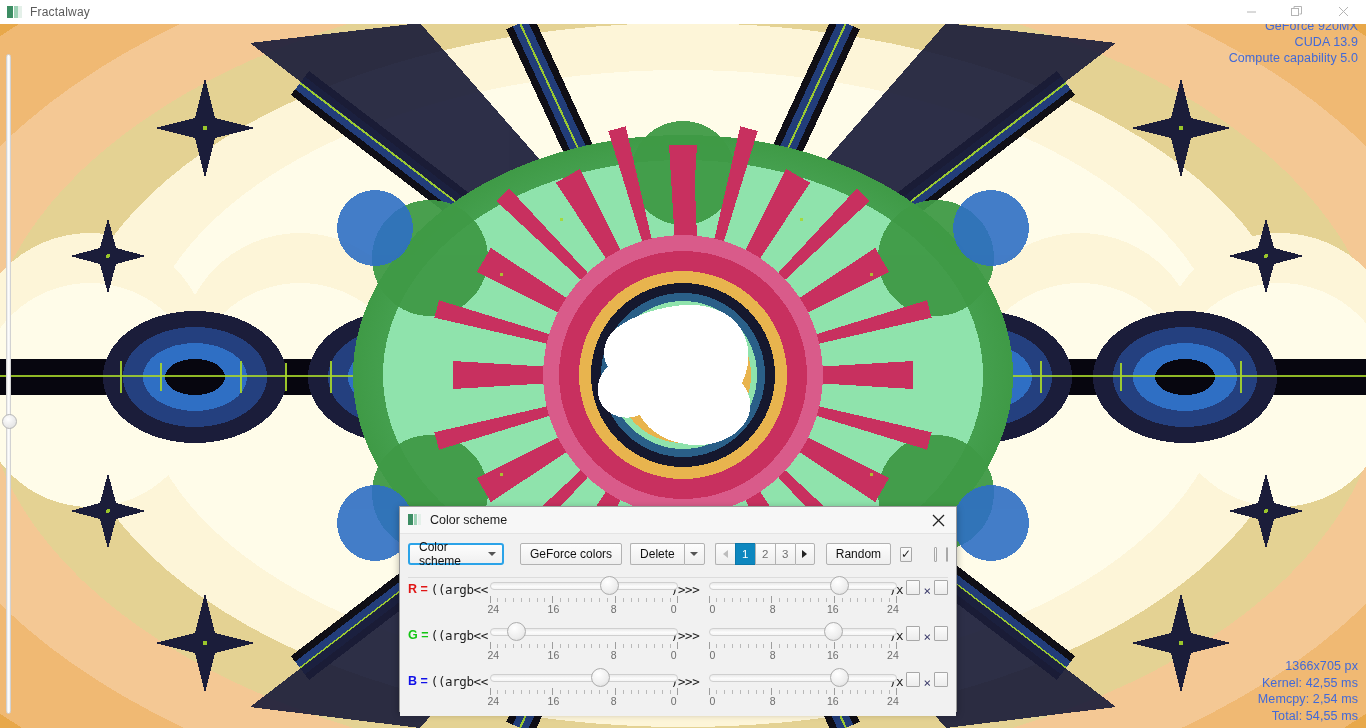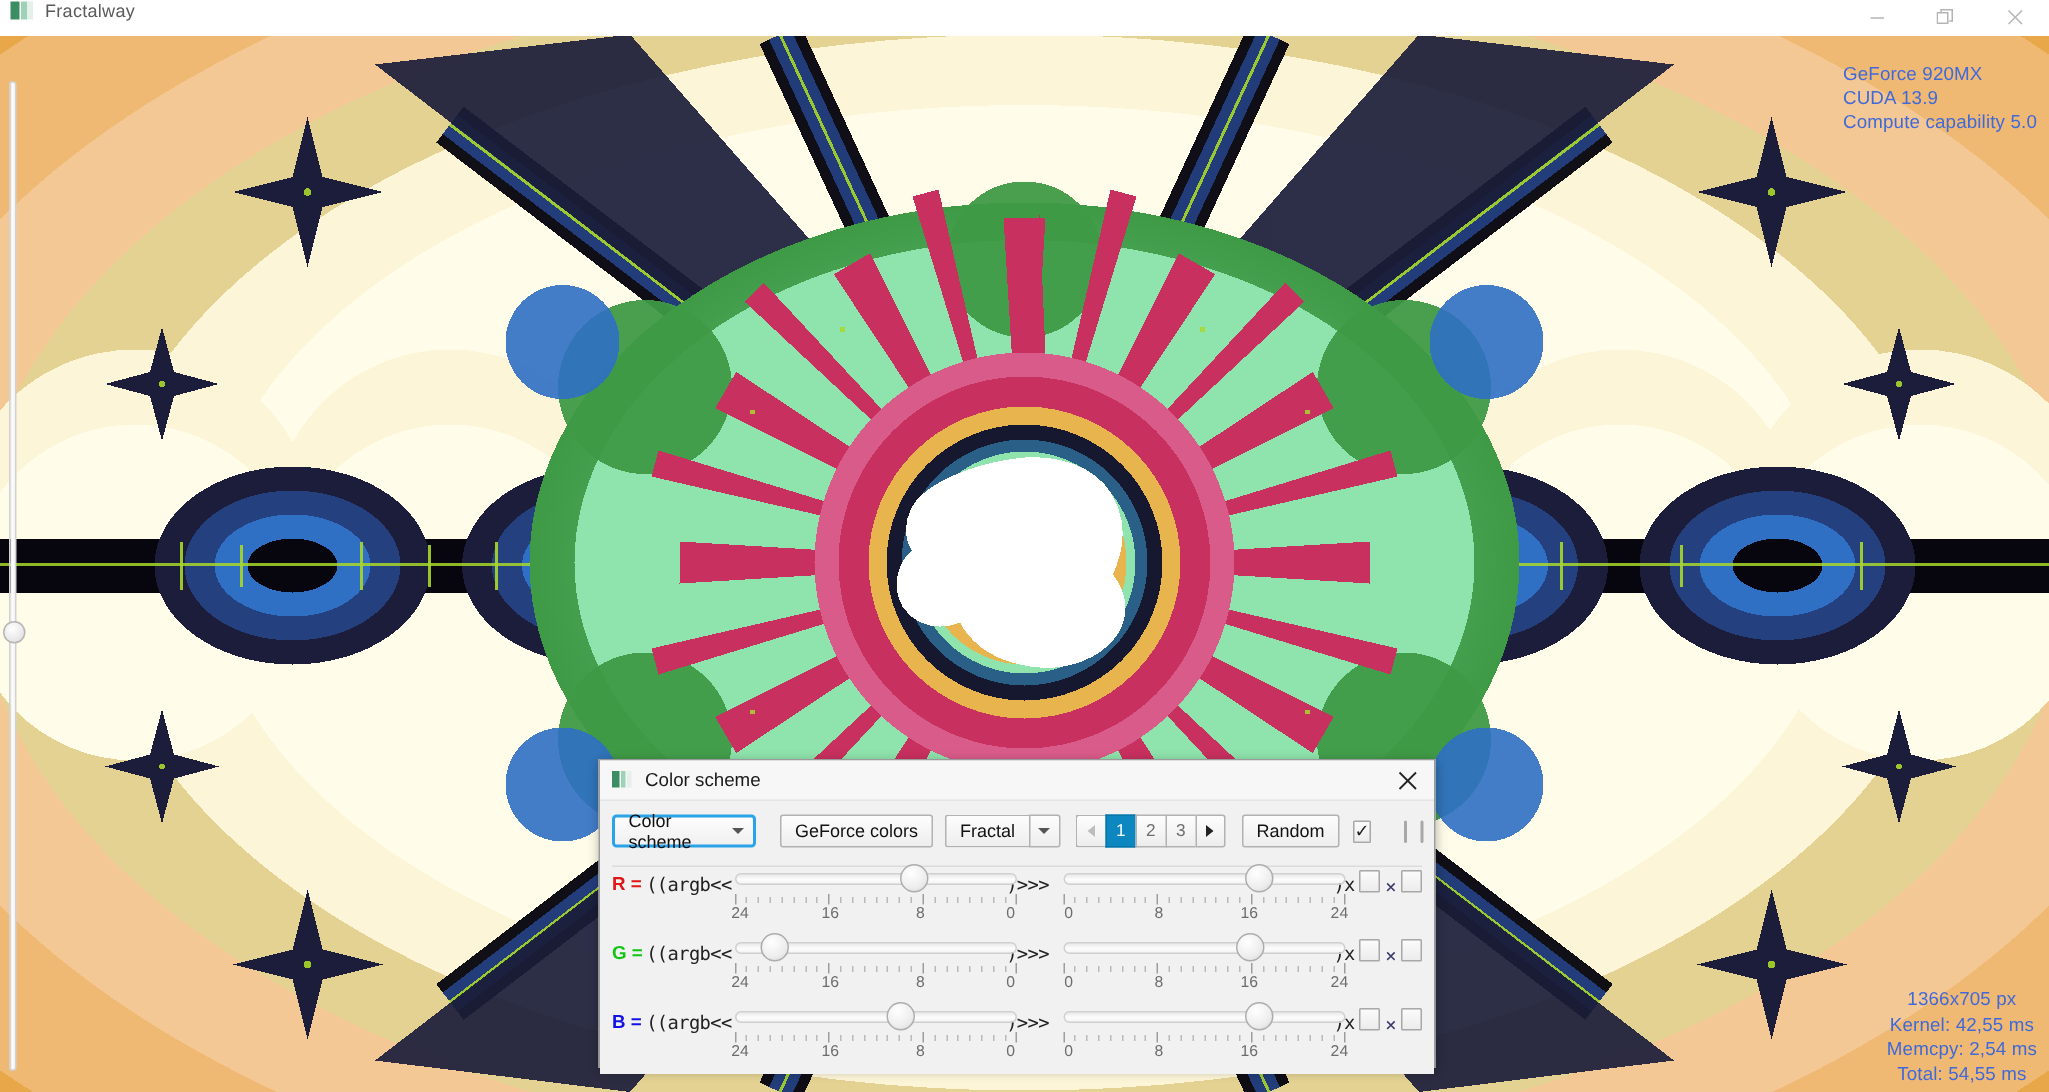--- a/index.html
+++ b/index.html
@@ -21,20 +21,21 @@
   }
 
   
   .titlebar {
     position: absolute;
     left: 0; top: 0;
     width: 1366px; height: 23px;
     background: #ffffff;
     border-bottom: 1px solid #ffffff;
     display: flex;
+    align-items: center;
     z-index: 40;
   }
   .title-icon {
     width: 16px; height: 14px;
     margin-left: 7px;
     margin-right: 7px;
     position: relative;
     display: inline-block;
   }
   .title-icon .sq1 { position:absolute; left:0; top:1px; width:6px; height:12px; background:#3c8d63; }
@@ -90,34 +91,35 @@
     position: absolute;
     left: 0; top: 0;
     width: 1366px; height: 705px;
     background: #c49a05;
   }
   .fractal-canvas svg { display:block; }
 
   
   .gpu-info {
     position: absolute;
-    right: 8px; top: 41px;
+    right: 8px; top: 18px;
+    text-align: right;
     z-index: 30;
     line-height: 16px;
   }
   .gpu-info div {
     font-size: 12.5px;
     color: #4169d8;
     letter-spacing: .1px;
   }
 
   .stats-info {
     position: absolute;
     right: 8px; bottom: 4px;
-    text-align: center;
+    text-align: right;
     z-index: 30;
     line-height: 16.5px;
   }
   .stats-info div {
     font-size: 12.5px;
     color: #4169d8;
     letter-spacing: .1px;
   }
 
   
@@ -719,21 +721,21 @@
         <div class="combo">
           <span>Color scheme</span>
           <span class="caret"></span>
         </div>
 
         <div class="vsep"></div>
 
         <div class="btn">GeForce colors</div>
 
         <div style="display:flex;margin-left:8px;">
-          <div class="btn split-main">Fractal</div>
+          <div class="btn split-main">Delete</div>
           <div class="btn split-arrow">
             <span class="caret"></span>
           </div>
         </div>
 
         <div class="pager">
           <div class="pg">
               <i class="tri-l"></i>
             </div>
           <div class="pg active">1</div>

